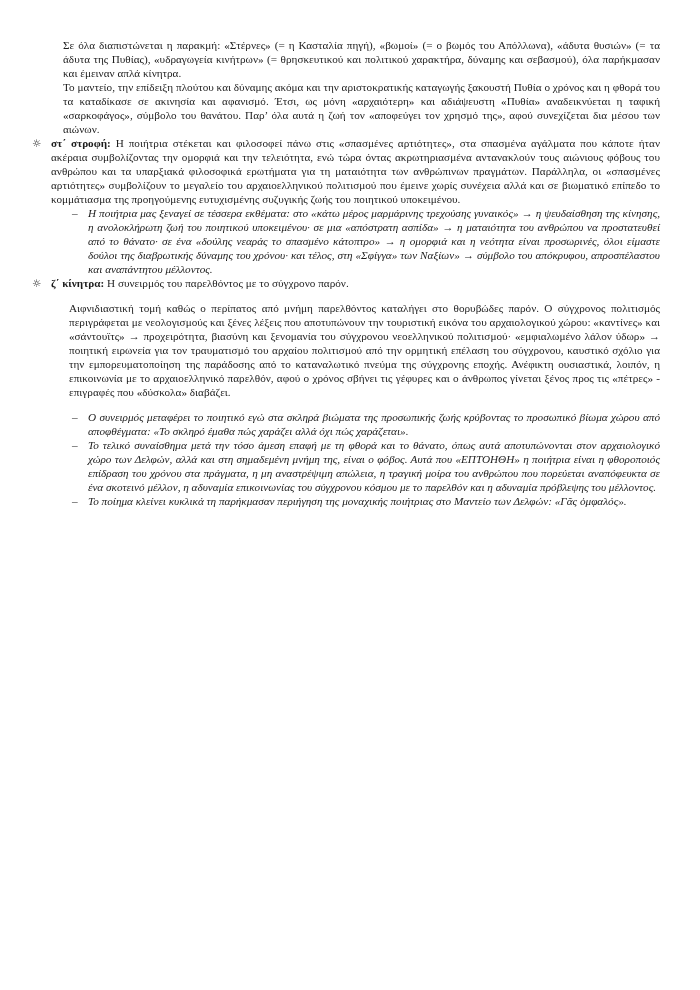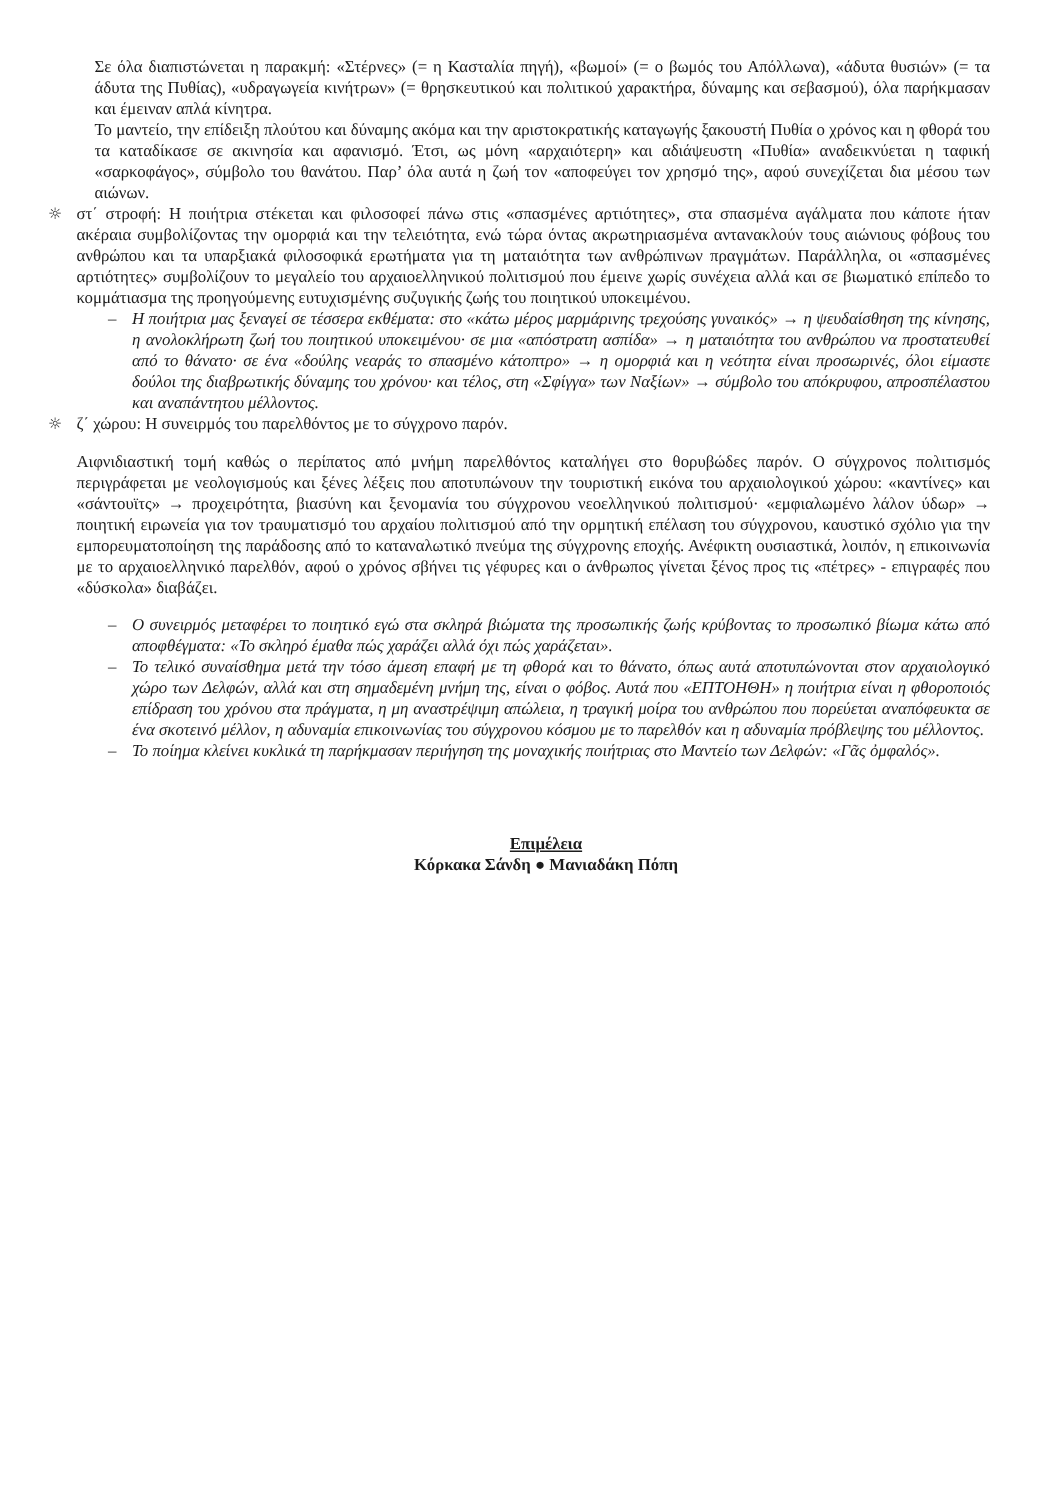--- a/index.html
+++ b/index.html
@@ -32,24 +32,24 @@
     width: 19px;
     font-family: "DejaVu Sans", sans-serif;
     font-size: 10.5px;
     line-height: 14px;
   }
   .sun-body {
     flex: 1 1 auto;
     text-align: justify;
   }
   .strophe-label {
-    font-weight: normal;
+    font-weight: bold;
   }
   .indented-para {
-    margin-left: 19px;
+    margin-left: 37px;
     text-align: justify;
   }
   .dash-item {
     display: flex;
     align-items: flex-start;
     margin-left: 40px;
   }
   .dash-marker {
     flex: 0 0 16px;
     width: 16px;
@@ -88,38 +88,34 @@
     <div class="sun-body"><span class="strophe-label">στ΄ στροφή:</span> <span>Η ποιήτρια στέκεται και φιλοσοφεί πάνω στις «σπασμένες αρτιότητες», στα σπασμένα αγάλματα που κάποτε ήταν ακέραια συμβολίζοντας την ομορφιά και την τελειότητα, ενώ τώρα όντας ακρωτηριασμένα αντανακλούν τους αιώνιους φόβους του ανθρώπου και τα υπαρξιακά φιλοσοφικά ερωτήματα για τη ματαιότητα των ανθρώπινων πραγμάτων. Παράλληλα, οι «σπασμένες αρτιότητες» συμβολίζουν το μεγαλείο του αρχαιοελληνικού πολιτισμού που έμεινε χωρίς συνέχεια αλλά και σε βιωματικό επίπεδο το κομμάτιασμα της προηγούμενης ευτυχισμένης συζυγικής ζωής του ποιητικού υποκειμένου.</span></div>
   </div>
 
   <div class="dash-item">
     <span class="dash-marker">–</span>
     <div class="dash-body">Η ποιήτρια μας ξεναγεί σε τέσσερα εκθέματα: στο «κάτω μέρος μαρμάρινης τρεχούσης γυναικός» → η ψευδαίσθηση της κίνησης, η ανολοκλήρωτη ζωή του ποιητικού υποκειμένου· σε μια «απόστρατη ασπίδα» → η ματαιότητα του ανθρώπου να προστατευθεί από το θάνατο· σε ένα «δούλης νεαράς το σπασμένο κάτοπτρο» → η ομορφιά και η νεότητα είναι προσωρινές, όλοι είμαστε δούλοι της διαβρωτικής δύναμης του χρόνου· και τέλος, στη «Σφίγγα» των Ναξίων» → σύμβολο του απόκρυφου, απροσπέλαστου και αναπάντητου μέλλοντος.</div>
   </div>
 
   <div class="sun-item">
     <span class="sun-marker">☼</span>
-    <div class="sun-body"><span class="strophe-label">ζ΄ χώρου:</span> <span>Η συνειρμός του παρελθόντος με το σύγχρονο παρόν.</span></div>
+    <div class="sun-body"><span class="strophe-label">ζ΄ κίνητρα:</span> <span>Η συνειρμός του παρελθόντος με το σύγχρονο παρόν.</span></div>
   </div>
 
   <p class="indented-para">Αιφνιδιαστική τομή καθώς ο περίπατος από μνήμη παρελθόντος καταλήγει στο θορυβώδες παρόν. Ο σύγχρονος πολιτισμός περιγράφεται με νεολογισμούς και ξένες λέξεις που αποτυπώνουν την τουριστική εικόνα του αρχαιολογικού χώρου: «καντίνες» και «σάντουϊτς» → προχειρότητα, βιασύνη και ξενομανία του σύγχρονου νεοελληνικού πολιτισμού· «εμφιαλωμένο λάλον ύδωρ» → ποιητική ειρωνεία για τον τραυματισμό του αρχαίου πολιτισμού από την ορμητική επέλαση του σύγχρονου, καυστικό σχόλιο για την εμπορευματοποίηση της παράδοσης από το καταναλωτικό πνεύμα της σύγχρονης εποχής. Ανέφικτη ουσιαστικά, λοιπόν, η επικοινωνία με το αρχαιοελληνικό παρελθόν, αφού ο χρόνος σβήνει τις γέφυρες και ο άνθρωπος γίνεται ξένος προς τις «πέτρες» - επιγραφές που «δύσκολα» διαβάζει.</p>
 
   <div class="dash-item">
     <span class="dash-marker">–</span>
-    <div class="dash-body">Ο συνειρμός μεταφέρει το ποιητικό εγώ στα σκληρά βιώματα της προσωπικής ζωής κρύβοντας το προσωπικό βίωμα κάτω από αποφθέγματα: «Το σκληρό έμαθα πώς χαράζει αλλά όχι πώς χαράζεται».</div>
+    <div class="dash-body">Ο συνειρμός μεταφέρει το ποιητικό εγώ στα σκληρά βιώματα της προσωπικής ζωής κρύβοντας το προσωπικό βίωμα χώρου από αποφθέγματα: «Το σκληρό έμαθα πώς χαράζει αλλά όχι πώς χαράζεται».</div>
   </div>
 
   <div class="dash-item">
     <span class="dash-marker">–</span>
     <div class="dash-body">Το τελικό συναίσθημα μετά την τόσο άμεση επαφή με τη φθορά και το θάνατο, όπως αυτά αποτυπώνονται στον αρχαιολογικό χώρο των Δελφών, αλλά και στη σημαδεμένη μνήμη της, είναι ο φόβος. Αυτά που «ΕΠΤΟΗΘΗ» η ποιήτρια είναι η φθοροποιός επίδραση του χρόνου στα πράγματα, η μη αναστρέψιμη απώλεια, η τραγική μοίρα του ανθρώπου που πορεύεται αναπόφευκτα σε ένα σκοτεινό μέλλον, η αδυναμία επικοινωνίας του σύγχρονου κόσμου με το παρελθόν και η αδυναμία πρόβλεψης του μέλλοντος.</div>
   </div>
 
   <div class="dash-item">
     <span class="dash-marker">–</span>
     <div class="dash-body">Το ποίημα κλείνει κυκλικά τη παρήκμασαν περιήγηση της μοναχικής ποιήτριας στο Μαντείο των Δελφών: «Γᾶς ὀμφαλός».</div>
   </div>
 
-  <div class="footer">
-    <div class="footer-heading">Επιμέλεια</div>
-    <div class="footer-credits">Κόρκακα Σάνδη ● Μανιαδάκη Πόπη</div>
-  </div>
 
 </div>
 
 </body></html>

